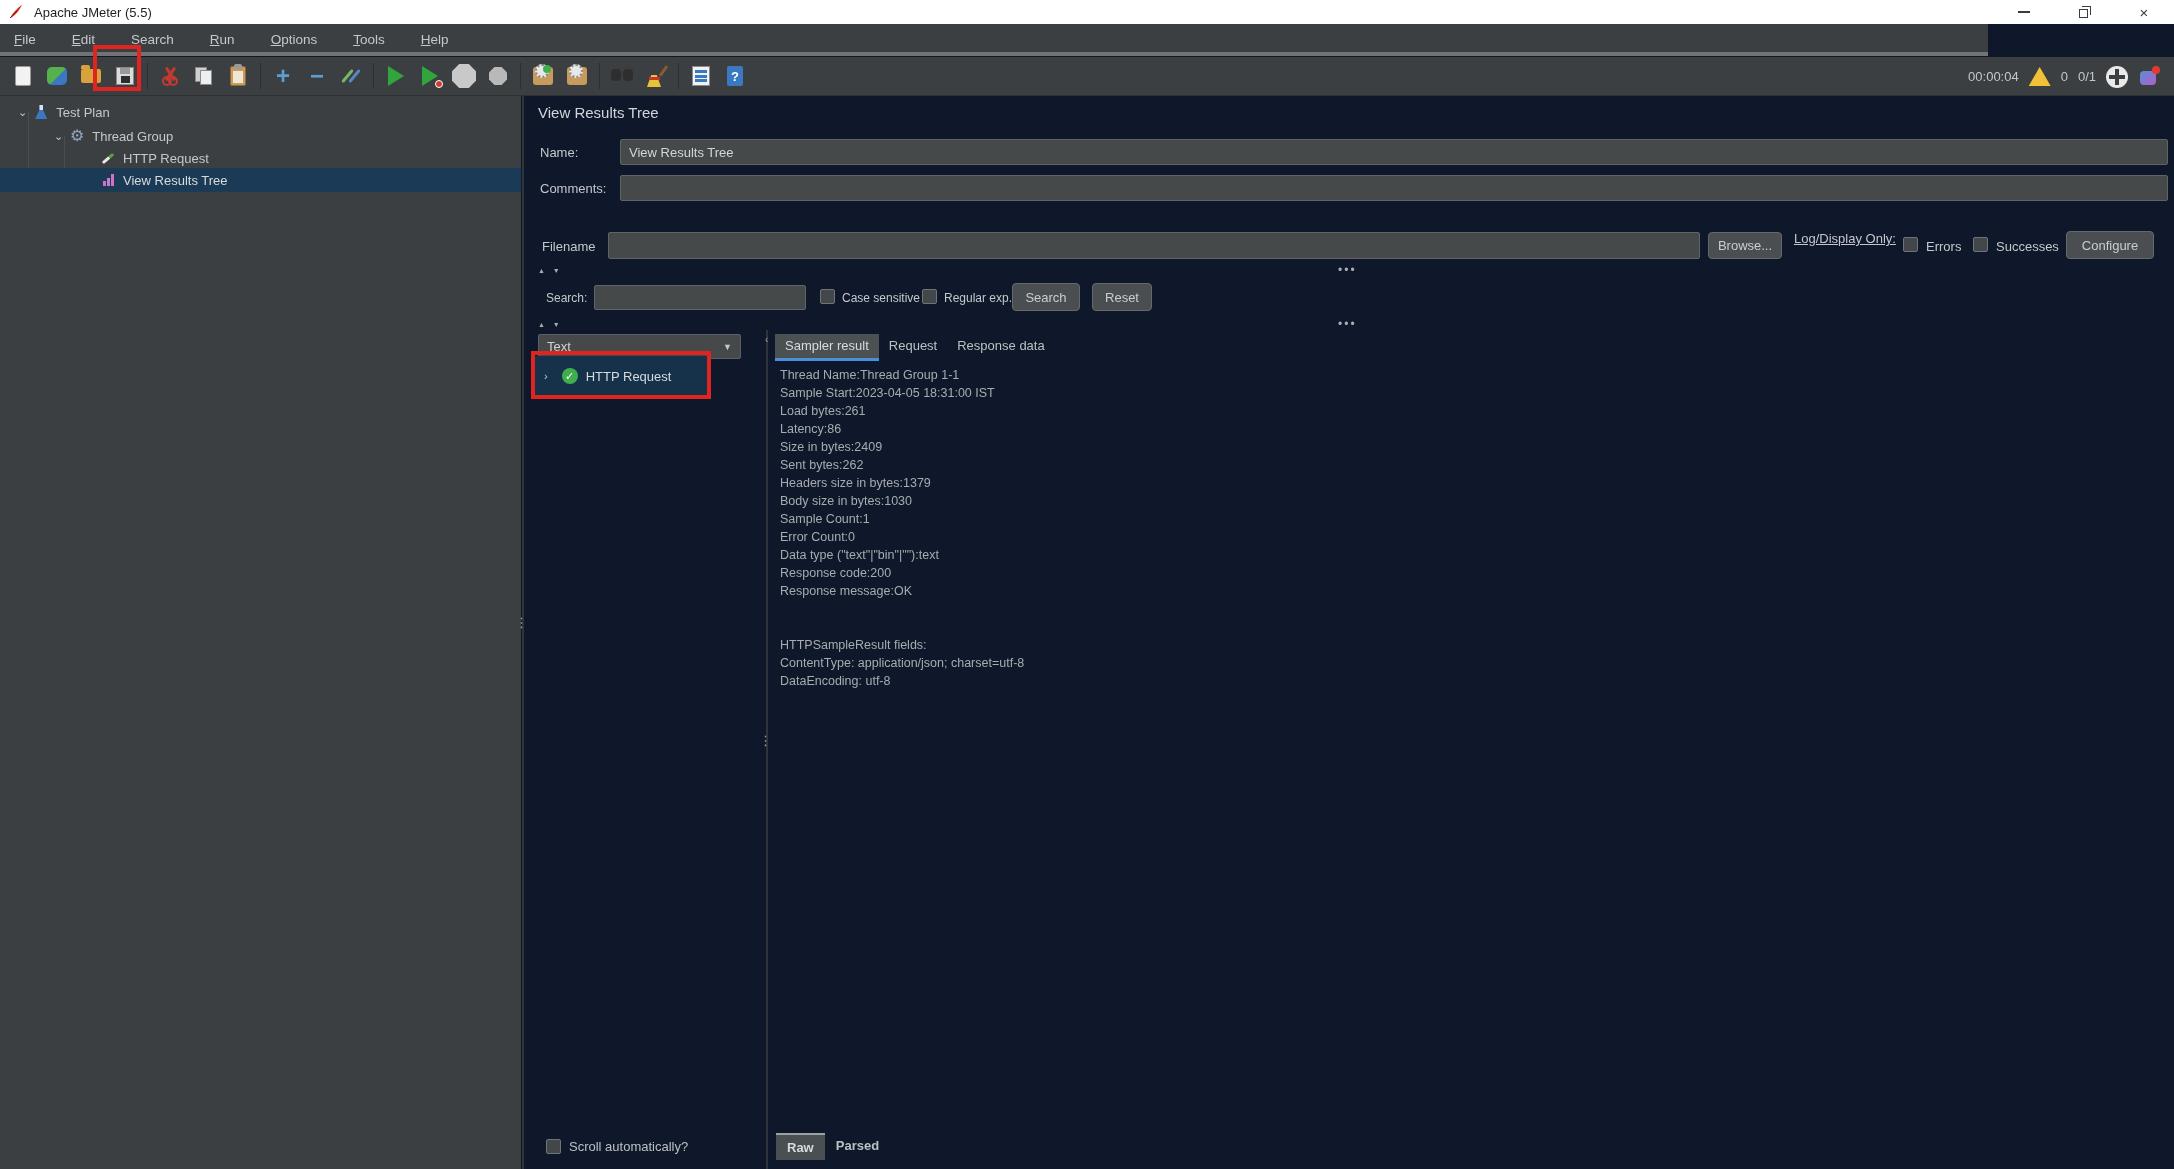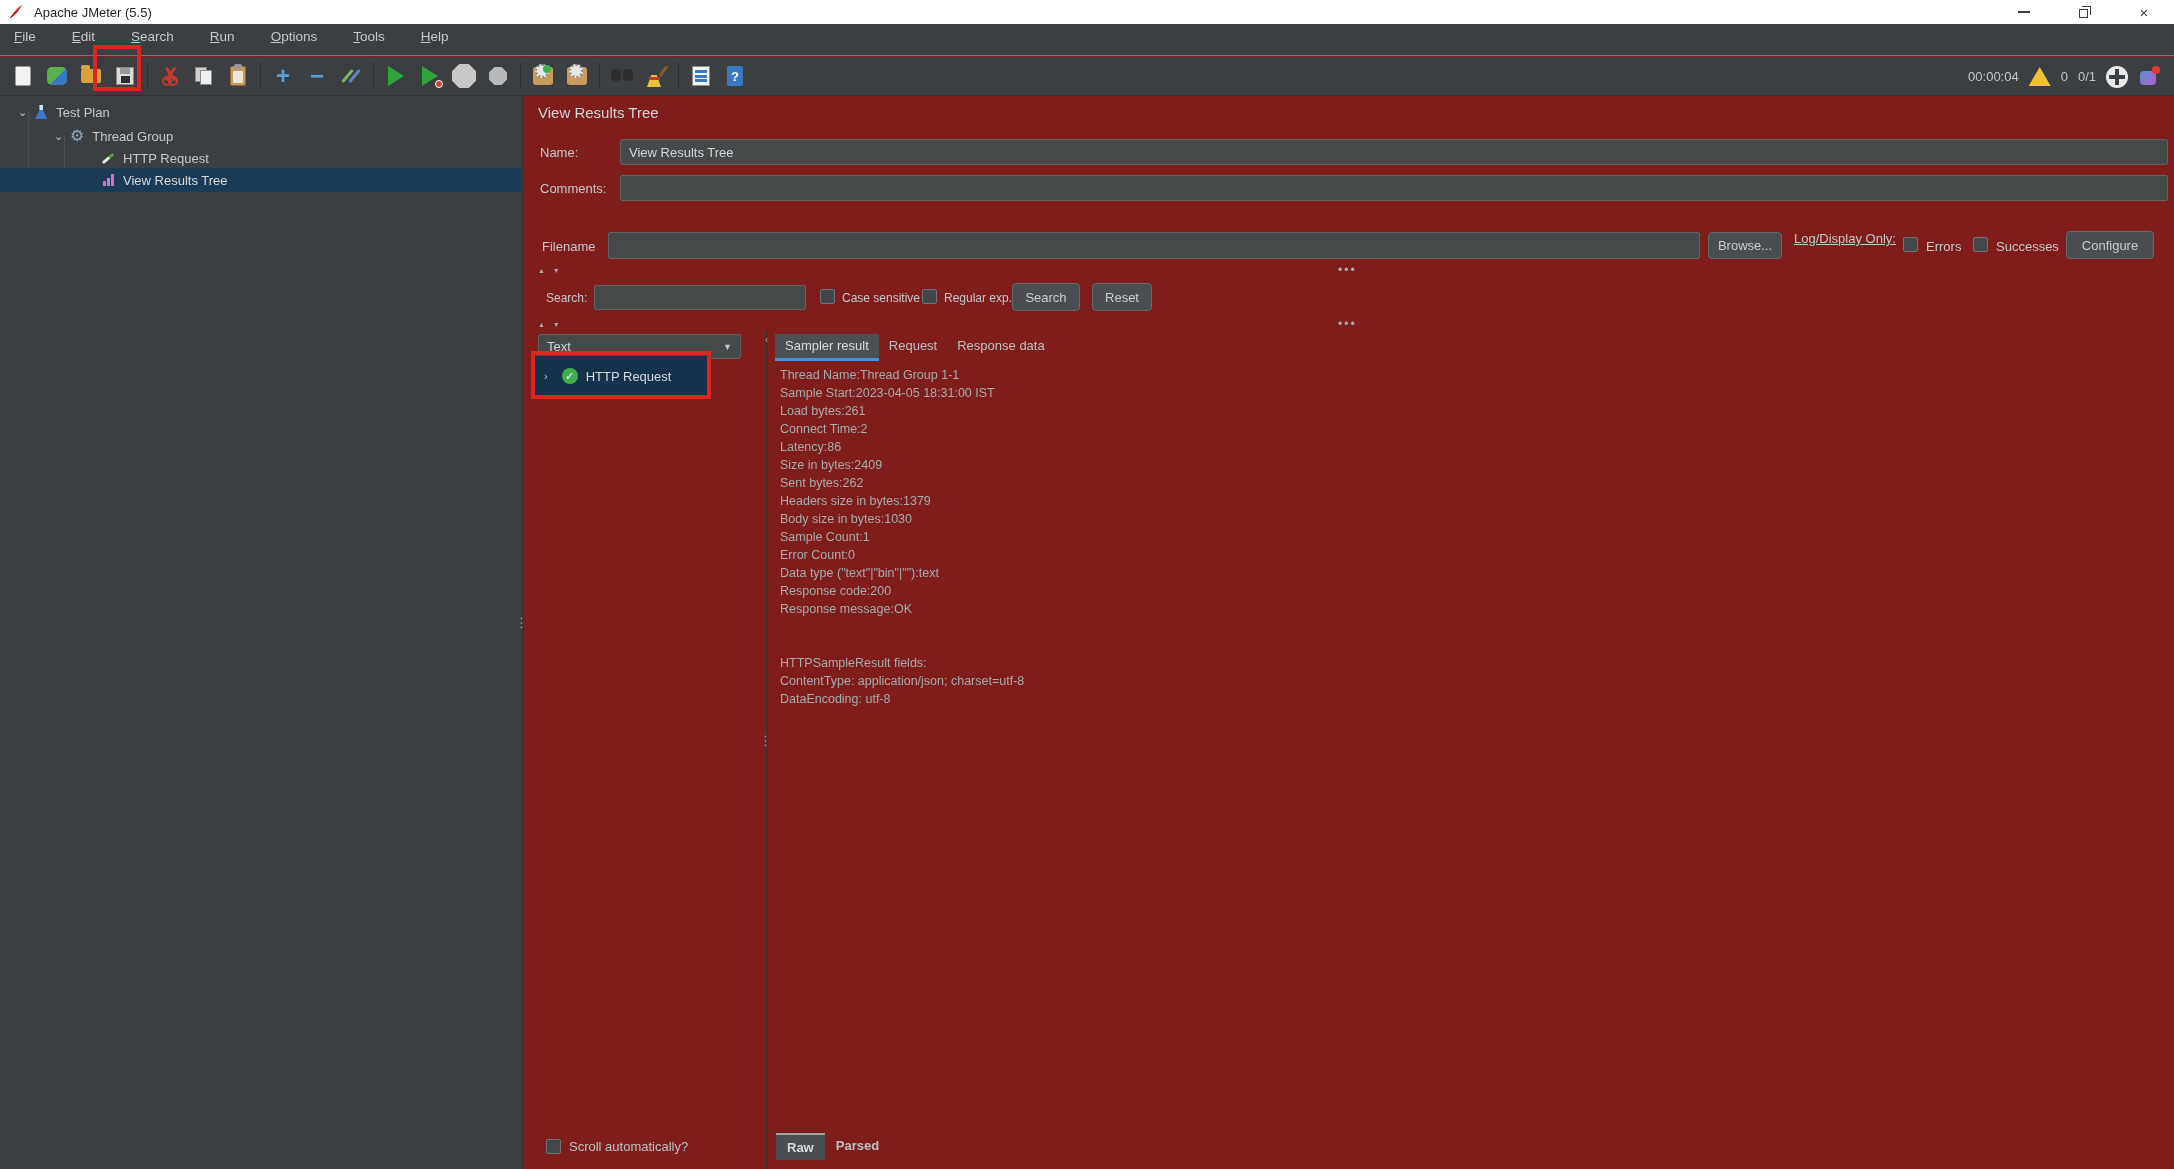--- a/index.html
+++ b/index.html
@@ -1,32 +1,32 @@
 <!DOCTYPE html>
 <html><head>
 <meta charset="utf-8">
 <style>
   * { margin:0; padding:0; box-sizing:border-box; }
   html,body { width:2174px; height:1169px; background:#2b2b2b; font-family:"Liberation Sans", sans-serif; }
-  #app { position:relative; width:2174px; height:1169px; background:#7f1d1d; overflow:hidden; color:#bcc0c3; }
+  #app { position:relative; width:2174px; height:1169px; background:#0f172a; overflow:hidden; color:#bcc0c3; }
 
   
   .titlebar { position:absolute; left:0; top:0; width:2174px; height:24px; background:#ffffff; display:flex; align-items:center; }
   .titlebar .logo { width:16px; height:16px; margin-left:8px; }
   .titlebar .title { margin-left:10px; font-size:13px; color:#1f1f1f; }
   .win-controls { position:absolute; right:0; top:0; height:24px; display:flex; }
   .win-btn { width:60px; height:24px; display:flex; align-items:center; justify-content:center; color:#3c3c3c; font-size:15px; }
   .win-btn .min-glyph { width:12px; height:2px; background:#3c3c3c; display:block; }
   .restore-glyph { position:relative; width:11px; height:11px; }
   .restore-glyph i { position:absolute; border:1.5px solid #3c3c3c; background:#fff; }
   .restore-glyph i.b { left:0; top:2px; width:9px; height:9px; }
   .restore-glyph i.f { left:3px; top:-1px; width:9px; height:9px; background:transparent; border-bottom:none; border-left:none; }
 
   
-  .menubar { position:absolute; left:0; top:24px; width:2174px; height:32px; background:#3c3f41; display:flex; align-items:flex-start; padding-left:6px; border-bottom:1px solid #737373; }
+  .menubar { position:absolute; left:0; top:24px; width:1988px; height:32px; background:#3c3f41; display:flex; align-items:flex-end; padding-left:6px; border-bottom:4px solid #737373; }
   .menu-item { display:inline-block; padding:5px 12px 5px 8px; font-size:13.5px; color:#c4c8cb; margin-right:16px; }
   .menu-item::first-letter { text-decoration:underline; }
 
   
   .toolbar { position:absolute; left:0; top:57px; width:2174px; height:39px; background:#3c3f41; border-bottom:1px solid #2e3133; display:flex; align-items:center; padding-left:8px; }
   .tb-icon { width:30px; height:30px; display:flex; align-items:center; justify-content:center; position:relative; margin-right:4px; }
   .tb-sep { width:1px; height:26px; background:#2c2f31; margin:0 7px 0 3px; }
   .tb-right { position:absolute; right:14px; top:0; height:39px; display:flex; align-items:center; gap:10px; }
   .tb-timer { font-size:13px; color:#c4c8cb; }
   .tb-count { font-size:13px; color:#c4c8cb; }
@@ -377,21 +377,20 @@
     <span class="tab active">Sampler result</span>
     <span class="tab">Request</span>
     <span class="tab">Response data</span>
   </div>
 
   <div class="sampler-text">
 
   <div class="line">Thread Name:Thread Group 1-1</div>
       <div class="line">Sample Start:2023-04-05 18:31:00 IST</div>
       <div class="line">Load bytes:261</div>
-      <div class="line">Connect Time:2</div>
       <div class="line">Latency:86</div>
       <div class="line">Size in bytes:2409</div>
       <div class="line">Sent bytes:262</div>
       <div class="line">Headers size in bytes:1379</div>
       <div class="line">Body size in bytes:1030</div>
       <div class="line">Sample Count:1</div>
       <div class="line">Error Count:0</div>
       <div class="line">Data type ("text"|"bin"|""):text</div>
       <div class="line">Response code:200</div>
       <div class="line">Response message:OK</div>

